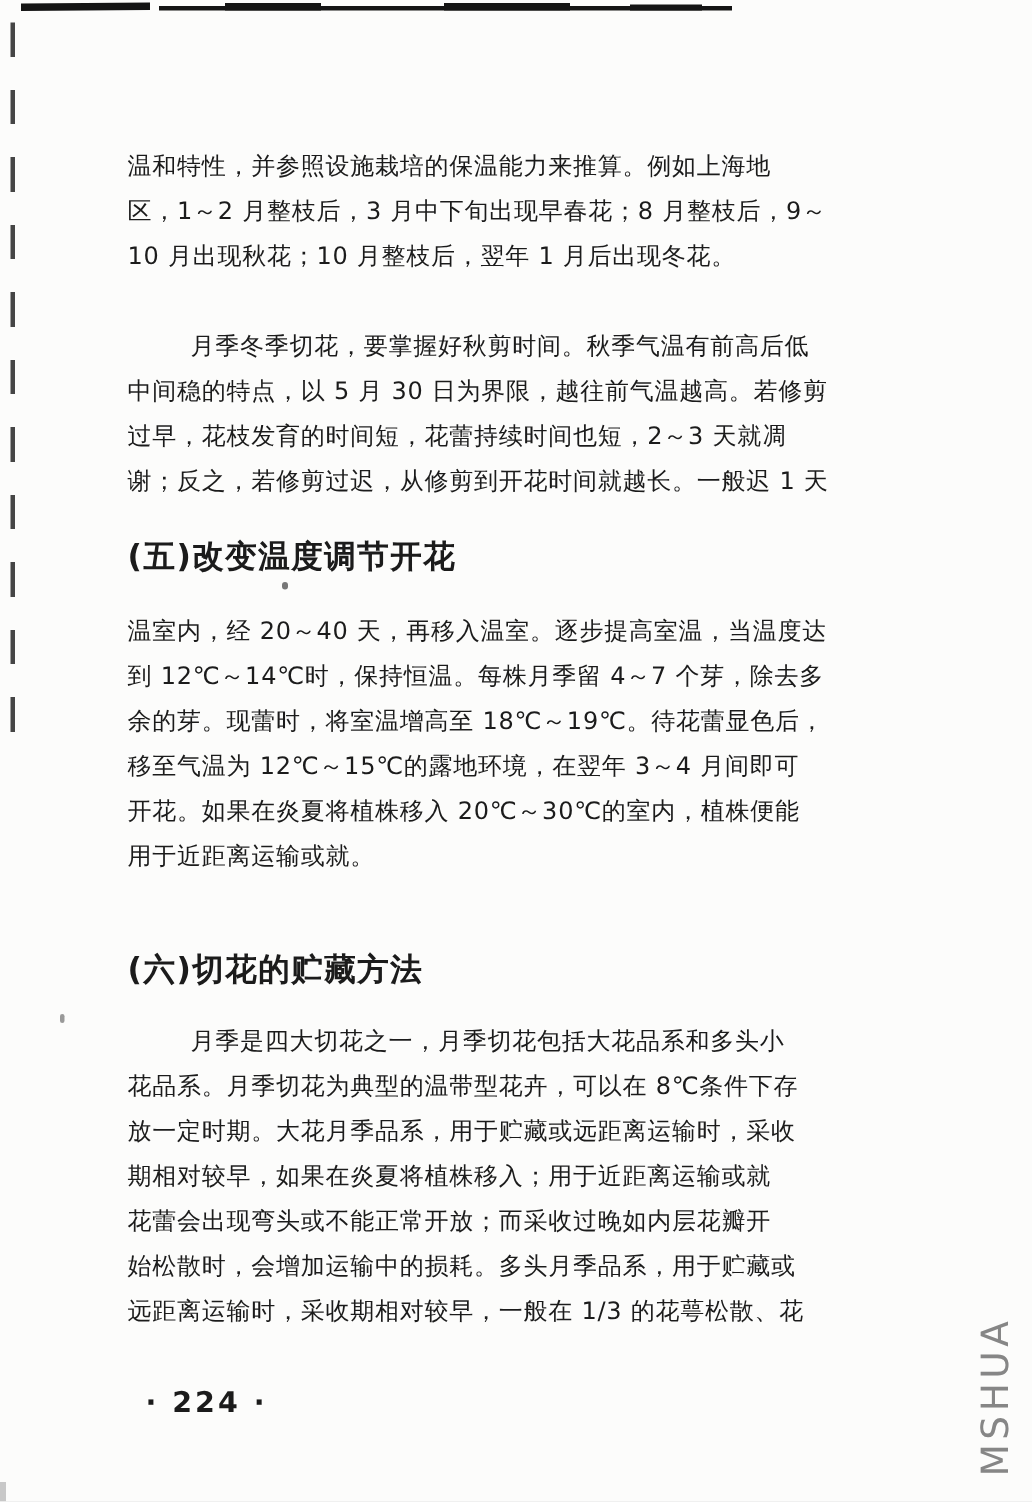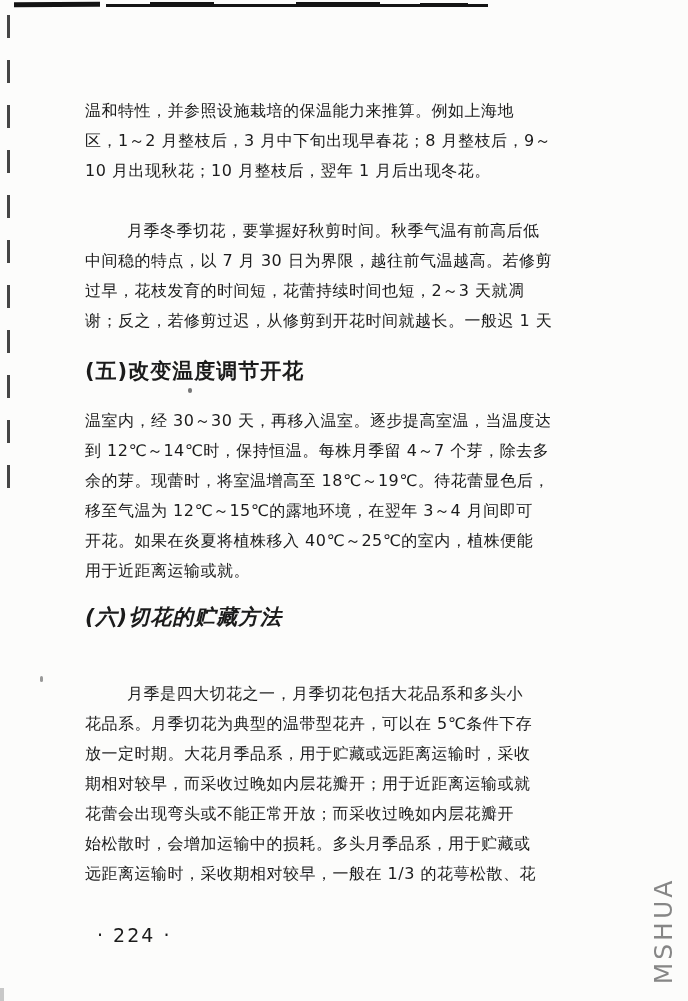--- a/index.html
+++ b/index.html
@@ -27,35 +27,35 @@
   .speck{position:absolute;background:#777;border-radius:2px;}
   .speck1{left:188px;top:388px;width:4px;height:5px;}
   .speck2{left:40px;top:676px;width:3px;height:6px;background:#999;}
   
   .textcol{position:absolute;left:85px;top:0;width:543px;}
   .block{position:absolute;left:0;width:543px;}
   .b0{top:96px;}
   .b1{top:196px;margin-top:20px;}
   .h1{top:356px;}
   .b3{top:406px;}
-  .h2{top:602px;font-style:italic;}
+  .h2{top:631px;}
   .b5{top:679px;}
   .tline{
     height:30px;line-height:30px;
     font-size:16px;font-weight:400;
     letter-spacing:0.5px;white-space:nowrap;
   }
   .indent{padding-left:42px;}
   .heading{
     height:30px;line-height:30px;text-align:left;
     font-size:21px;font-weight:bold;letter-spacing:1px;white-space:nowrap;
   }
   .page-number{
     position:absolute;left:97px;top:924px;
-    font-size:19px;font-weight:400;letter-spacing:2px;white-space:nowrap;
+    font-size:19px;font-weight:700;letter-spacing:2px;white-space:nowrap;
   }
   .watermark{
     position:absolute;left:609px;top:915px;width:110px;height:32px;
     transform:rotate(-90deg);transform-origin:center;
     font-size:25px;letter-spacing:3px;color:#868686;font-weight:400;
     text-align:center;line-height:32px;white-space:nowrap;
   }
 </style>
 </head>
 <body>
@@ -76,43 +76,43 @@
   <div class="textcol">
 
     <div class="block b0">
       <div class="tline">温和特性，并参照设施栽培的保温能力来推算。例如上海地</div>
       <div class="tline">区，1～2 月整枝后，3 月中下旬出现早春花；8 月整枝后，9～</div>
       <div class="tline">10 月出现秋花；10 月整枝后，翌年 1 月后出现冬花。</div>
     </div>
 
     <div class="block b1">
       <div class="tline indent">月季冬季切花，要掌握好秋剪时间。秋季气温有前高后低</div>
-      <div class="tline">中间稳的特点，以 7 月 30 日为界限，越往前气温越高。若修剪</div>
+      <div class="tline">中间稳的特点，以 5 月 30 日为界限，越往前气温越高。若修剪</div>
       <div class="tline">过早，花枝发育的时间短，花蕾持续时间也短，2～3 天就凋</div>
       <div class="tline">谢；反之，若修剪过迟，从修剪到开花时间就越长。一般迟 1 天</div>
     </div>
 
     <div class="block h1 heading">(五)改变温度调节开花</div>
 
     <div class="block b3">
-      <div class="tline">温室内，经 30～30 天，再移入温室。逐步提高室温，当温度达</div>
+      <div class="tline">温室内，经 20～40 天，再移入温室。逐步提高室温，当温度达</div>
       <div class="tline">到 12℃～14℃时，保持恒温。每株月季留 4～7 个芽，除去多</div>
       <div class="tline">余的芽。现蕾时，将室温增高至 18℃～19℃。待花蕾显色后，</div>
       <div class="tline">移至气温为 12℃～15℃的露地环境，在翌年 3～4 月间即可</div>
-      <div class="tline">开花。如果在炎夏将植株移入 40℃～25℃的室内，植株便能</div>
+      <div class="tline">开花。如果在炎夏将植株移入 20℃～30℃的室内，植株便能</div>
       <div class="tline">用于近距离运输或就。</div>
     </div>
 
     <div class="block h2 heading">(六)切花的贮藏方法</div>
 
     <div class="block b5">
       <div class="tline indent">月季是四大切花之一，月季切花包括大花品系和多头小</div>
-      <div class="tline">花品系。月季切花为典型的温带型花卉，可以在 5℃条件下存</div>
+      <div class="tline">花品系。月季切花为典型的温带型花卉，可以在 8℃条件下存</div>
       <div class="tline">放一定时期。大花月季品系，用于贮藏或远距离运输时，采收</div>
-      <div class="tline">期相对较早，而采收过晚如内层花瓣开；用于近距离运输或就</div>
+      <div class="tline">期相对较早，如果在炎夏将植株移入；用于近距离运输或就</div>
       <div class="tline">花蕾会出现弯头或不能正常开放；而采收过晚如内层花瓣开</div>
       <div class="tline">始松散时，会增加运输中的损耗。多头月季品系，用于贮藏或</div>
       <div class="tline">远距离运输时，采收期相对较早，一般在 1/3 的花萼松散、花</div>
     </div>
 
   </div>
 
   <div class="page-number">· 224 ·</div>
 
   <div class="watermark">MSHUA</div>

